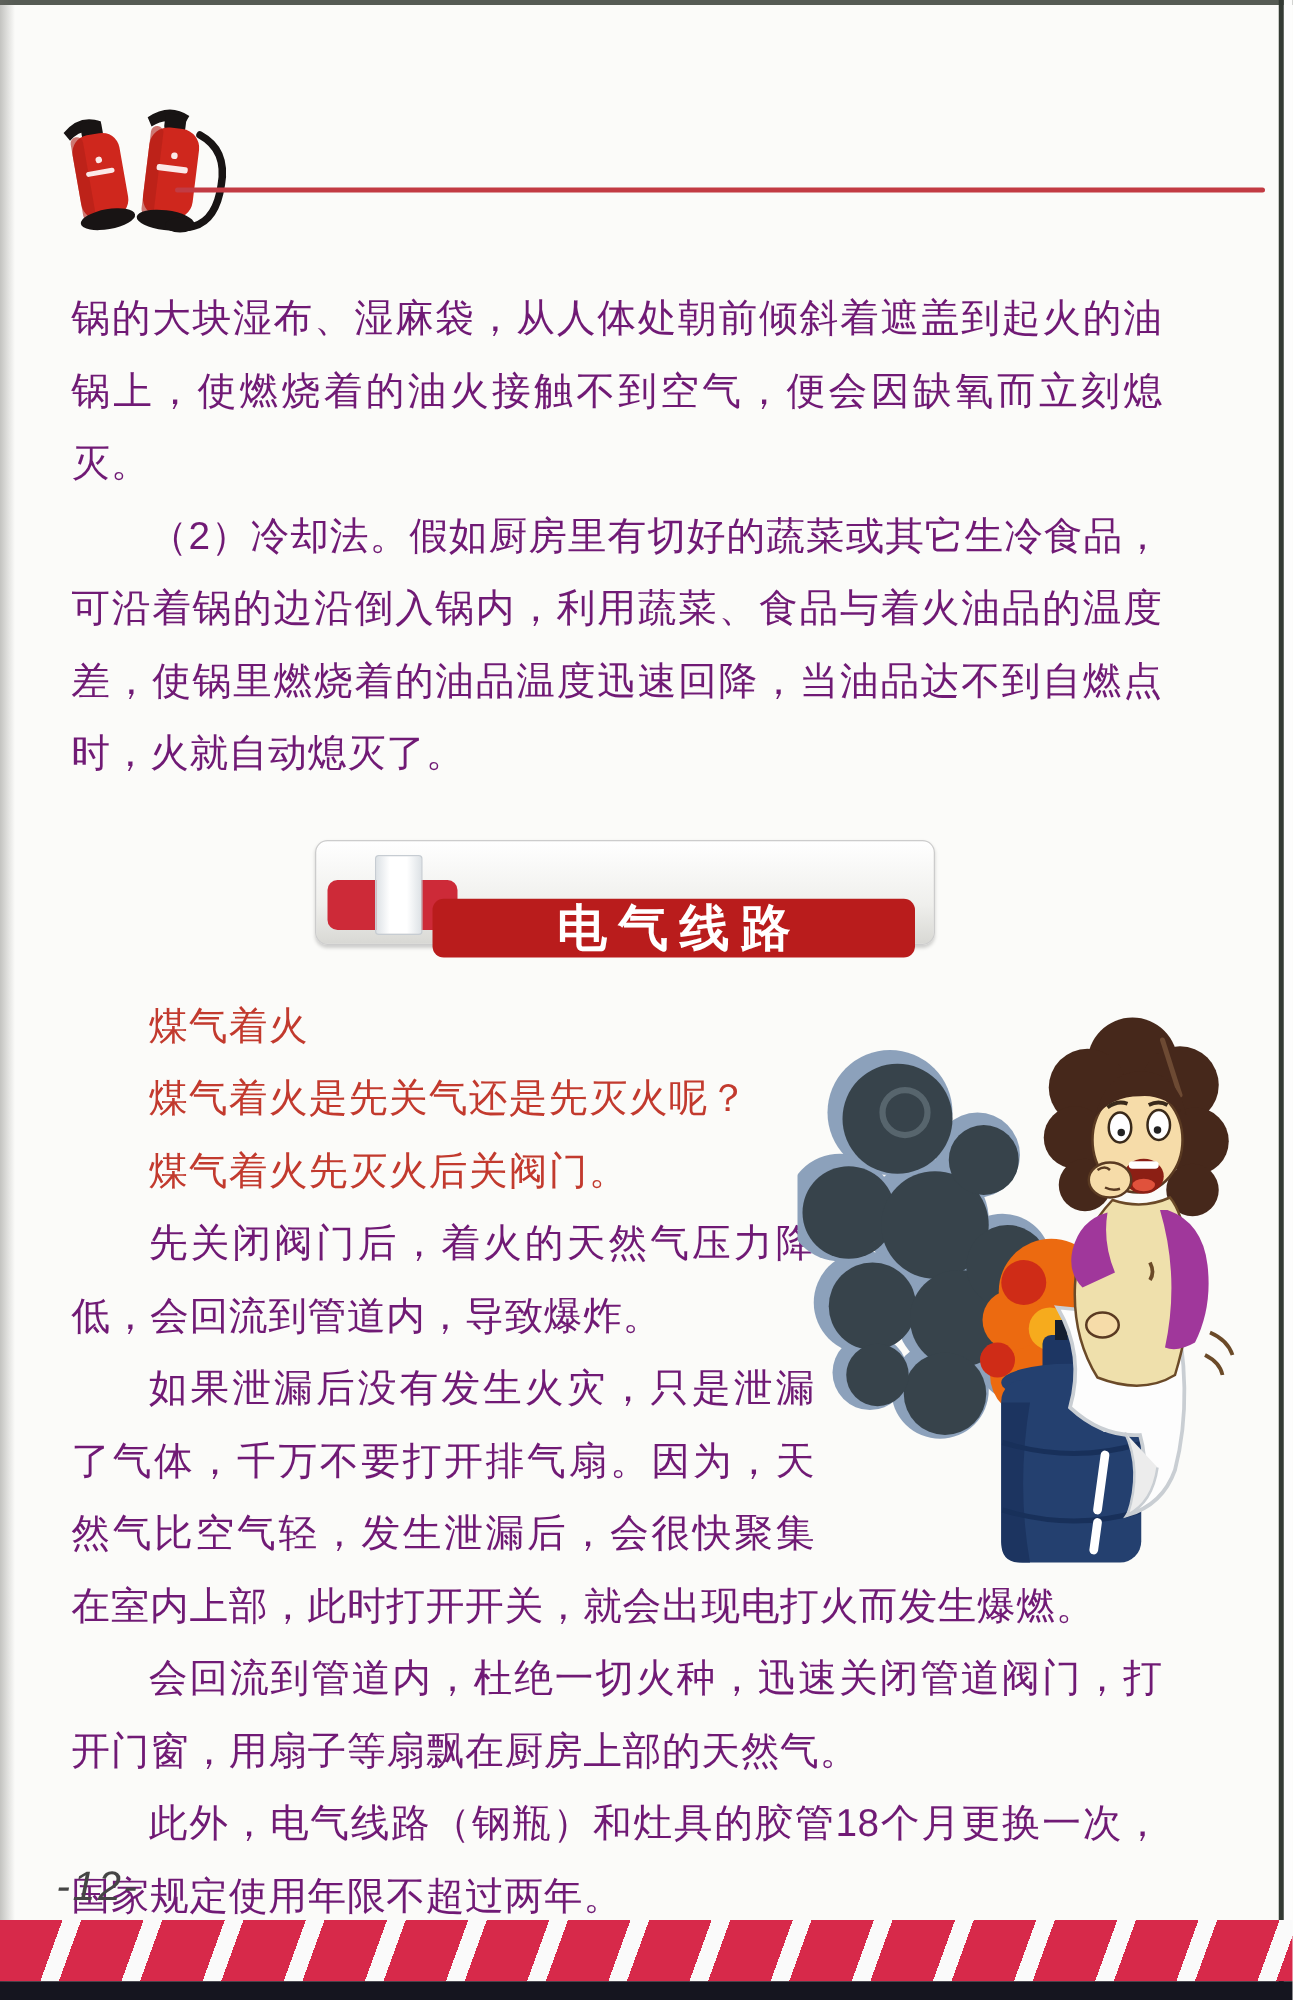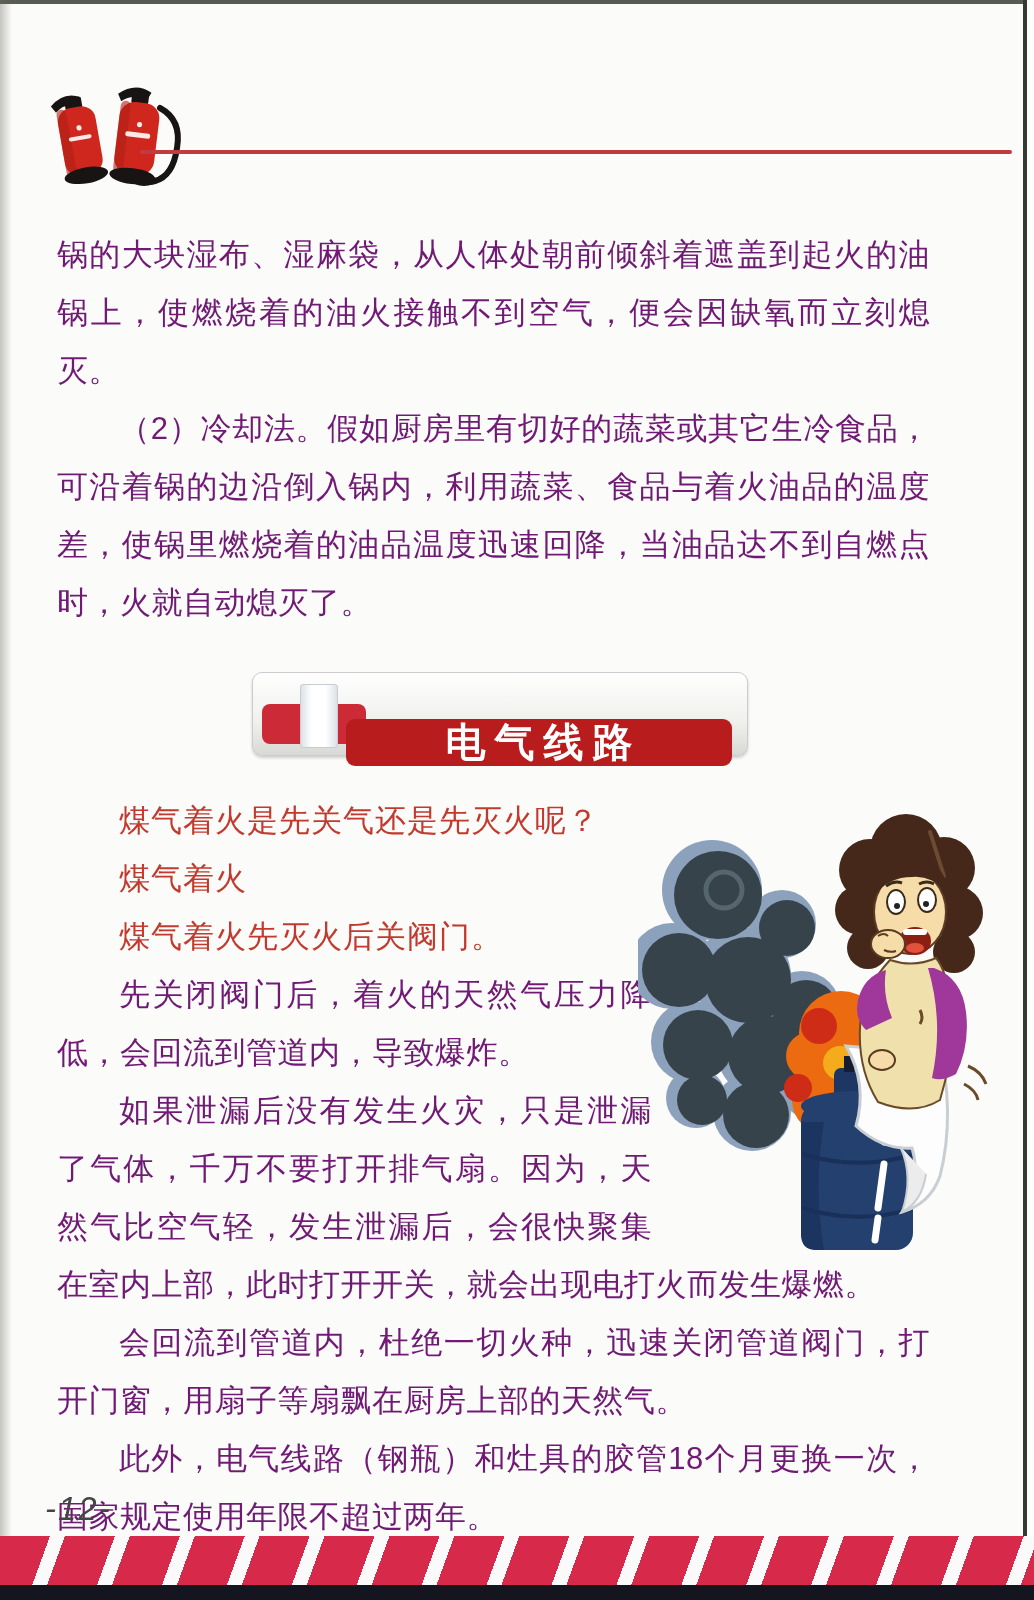--- a/index.html
+++ b/index.html
@@ -199,22 +199,22 @@
           <path d="M252 162 q-28 30 -30 68 q-2 42 18 74 q36 14 62 -2 q16 -52 10 -100 q-4 -30 -14 -42 q-22 10 -46 2 z" fill="#efe0ac" stroke="#6b4a28" stroke-width="2"></path>
           <path d="M296 170 q28 10 32 44 q4 34 -10 62 q-14 8 -24 4 q12 -56 -4 -110 z" fill="#a0379b"></path>
           <path d="M248 172 q-22 6 -28 30 q-4 18 8 30 l26 -12 q-10 -24 -6 -48 z" fill="#a0379b"></path>
           <path d="M330 268 q14 6 18 18 M326 286 q12 6 14 16" stroke="#6b4a28" stroke-width="3" fill="none"></path>
           <ellipse cx="244" cy="262" rx="13" ry="10" fill="#f6dca9" stroke="#5a3a22" stroke-width="2"></ellipse>
           <path d="M282 212 q4 8 0 14" stroke="#6b4a28" stroke-width="3" fill="none"></path>
         </g>
       </svg>
     </div>
 
+    <p class="red">煤气着火</p>
     <p class="red">煤气着火是先关气还是先灭火呢？</p>
-    <p class="red">煤气着火</p>
     <p class="red">煤气着火先灭火后关阀门。</p>
 
     <p class="body indent">先关闭阀门后，着火的天然气压力降低，会回流到管道内，导致爆炸。</p>
     <p class="body indent">如果泄漏后没有发生火灾，只是泄漏了气体，千万不要打开排气扇。因为，天然气比空气轻，发生泄漏后，会很快聚集在室内上部，此时打开开关，就会出现电打火而发生爆燃。</p>
     <p class="body indent">会回流到管道内，杜绝一切火种，迅速关闭管道阀门，打开门窗，用扇子等扇飘在厨房上部的天然气。</p>
     <p class="body indent">此外，电气线路（钢瓶）和灶具的胶管18个月更换一次，国家规定使用年限不超过两年。</p>
   </section>
 </main>
 
 <div class="page-num">-12-</div>

